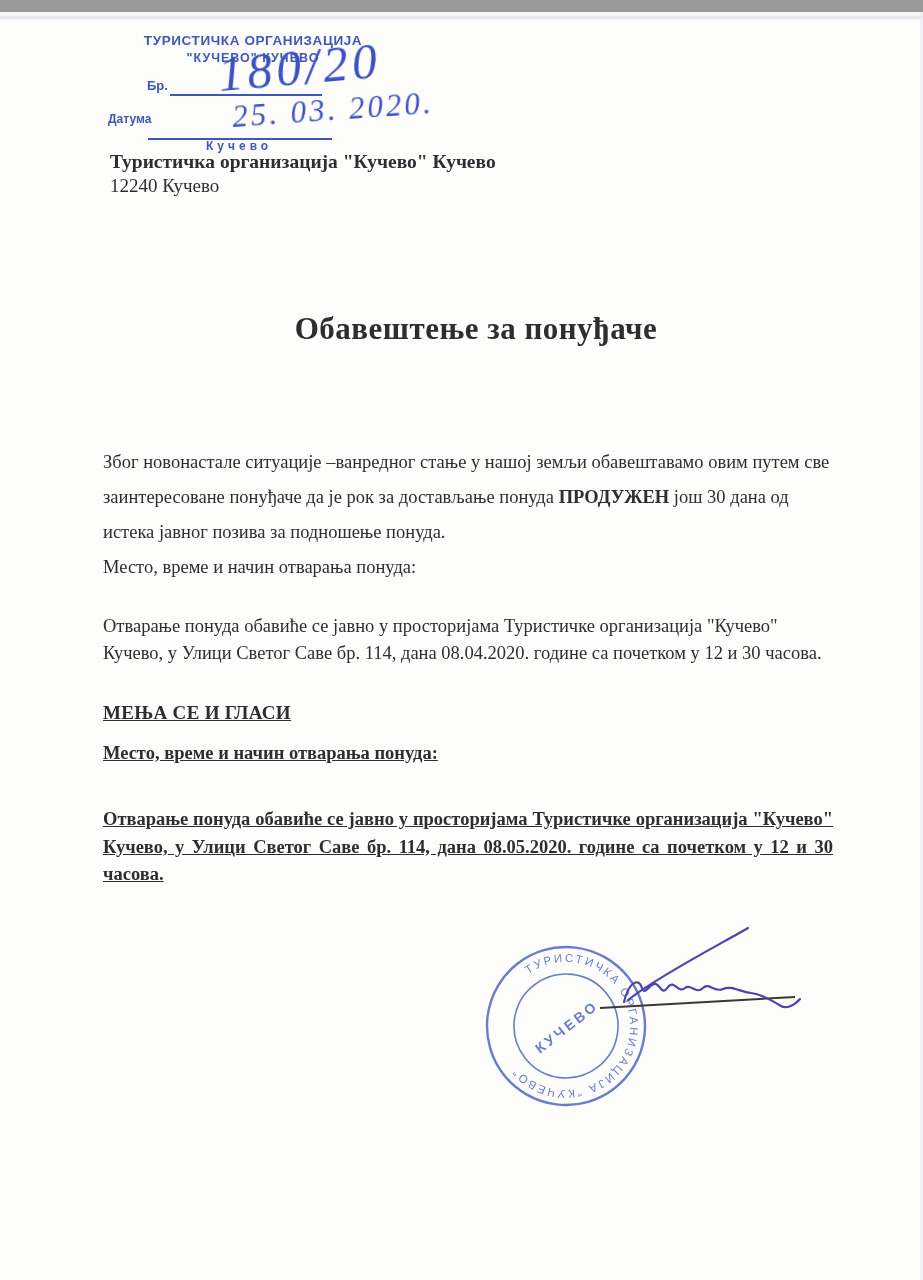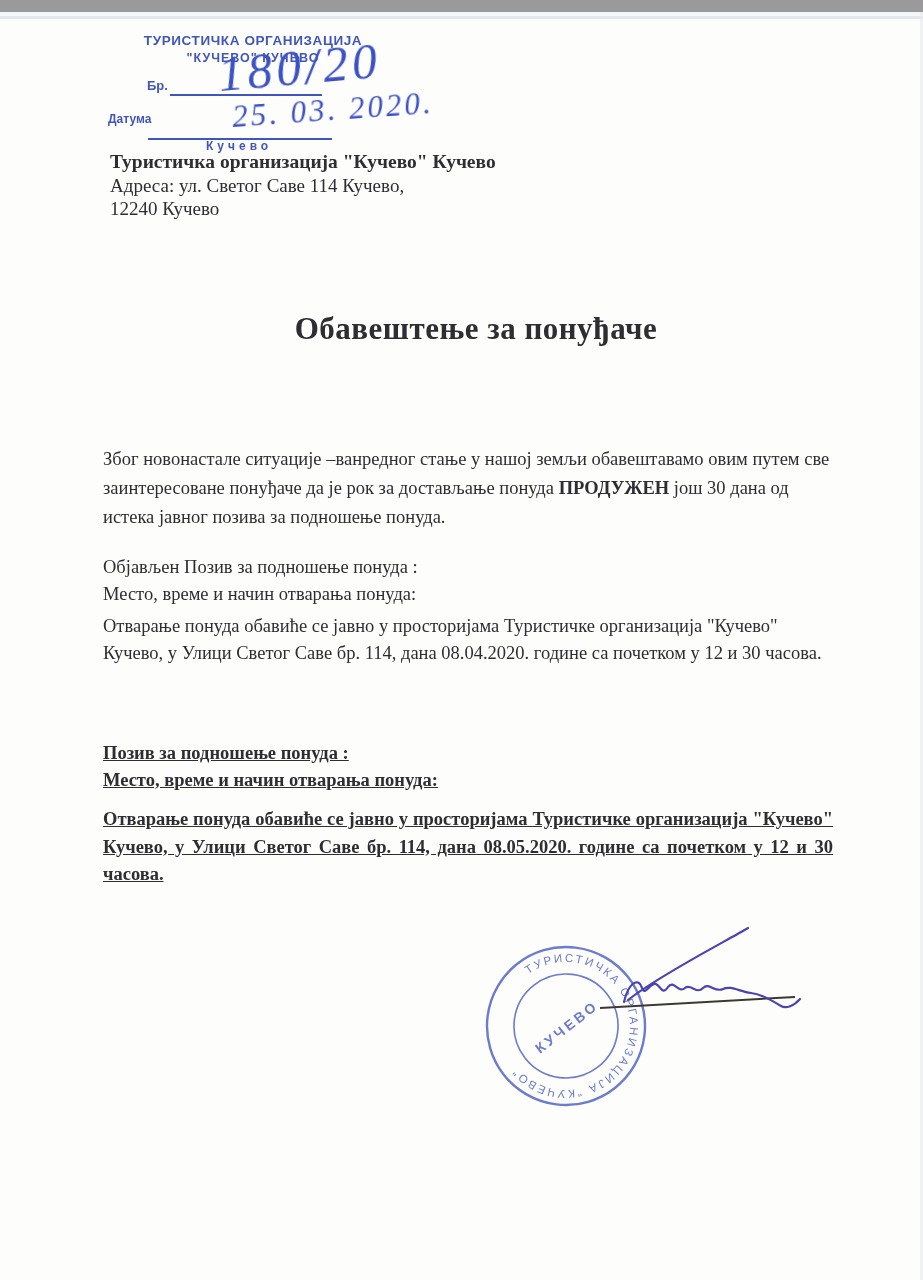--- a/index.html
+++ b/index.html
@@ -34,21 +34,21 @@
 
   
   .org-header{position:absolute;left:110px;top:138px;font-size:19px;line-height:1.23;}
   .org-header .org-name{font-weight:bold;font-size:19.5px;}
 
   
   .doc-title{position:absolute;left:0;right:0;top:299px;text-align:center;
     font-size:31px;font-weight:bold;letter-spacing:.5px;}
 
   
-  .body-text{position:absolute;left:103px;width:730px;font-size:18.5px;line-height:29px;}
+  .body-text{position:absolute;left:103px;width:730px;font-size:18.5px;line-height:35px;}
   .p1{top:433px;}
   .lines-published{top:542px;line-height:27px;}
   .p2{top:601px;line-height:27px;}
   .heading-change{top:683px;font-weight:bold;text-decoration:underline;font-size:19px;letter-spacing:.3px;}
   .lines-call{top:728px;font-weight:bold;text-decoration:underline;line-height:26.5px;font-size:18.5px;}
   .p3{top:794px;font-weight:bold;text-decoration:underline;text-align:justify;line-height:27.5px;}
   .bold{font-weight:bold;}
 
   
   .round-stamp{position:absolute;left:480px;top:928px;width:172px;height:172px;filter:blur(.35px);}
@@ -71,38 +71,36 @@
   <span class="memo-line" style="left:170px;top:62px;width:152px;height:20px;"></span>
   <span class="handwriting hw-number">180/20</span>
 
   <span class="memo-label ink" style="left:108px;top:100px;font-size:12px;">Датума</span>
   <span class="memo-line" style="left:148px;top:106px;width:184px;height:20px;"></span>
   <span class="handwriting hw-date">25. 03. 2020.</span>
   <span class="stamp-place ink">Кучево</span>
 
   <div class="org-header">
     <div class="org-name">Туристичка организација "Кучево" Кучево</div>
-    <div>Адреса: ул. Светог Саве 114 Кучево,</div>
     <div>12240 Кучево</div>
   </div>
 
   <h1 class="doc-title" style="margin:0;padding-left:29px;">Обавештење за понуђаче</h1>
 
   <p class="body-text p1" style="margin:0;"><span>Због новонастале ситуације –ванредног стање у нашој земљи обавештавамо овим путем све заинтересоване понуђаче да је рок за достављање понуда </span><span class="bold">ПРОДУЖЕН</span><span> још 30 дана од истека јавног позива за подношење понуда.</span></p>
 
   <div class="body-text lines-published">
-    <div>Објављен Позив за подношење понуда :</div>
     <div>Место, време и начин отварања понуда:</div>
   </div>
 
   <p class="body-text p2" style="margin:0;">Отварање понуда обавиће се јавно у просторијама Туристичке организација "Кучево" Кучево, у Улици Светог Саве бр. 114, дана 08.04.2020. године са почетком у 12 и 30 часова.</p>
 
+  <div class="body-text heading-change">МЕЊА СЕ И ГЛАСИ</div>
 
   <div class="body-text lines-call">
-    <div>Позив за подношење понуда :</div>
     <div>Место, време и начин отварања понуда:</div>
   </div>
 
   <p class="body-text p3" style="margin:0;">Отварање понуда обавиће се јавно у просторијама Туристичке организација "Кучево" Кучево, у Улици Светог Саве бр. 114, дана 08.05.2020. године са почетком у 12 и 30 часова.</p>
 
   <svg class="round-stamp" viewBox="0 0 172 172" aria-hidden="true">
     <g transform="rotate(-38 86 86)" opacity="0.82" fill="none" stroke="#4c5ec2">
       <circle cx="86" cy="86" r="79" stroke-width="2.4"></circle>
       <circle cx="86" cy="86" r="52" stroke-width="1.6"></circle>
       <defs>

